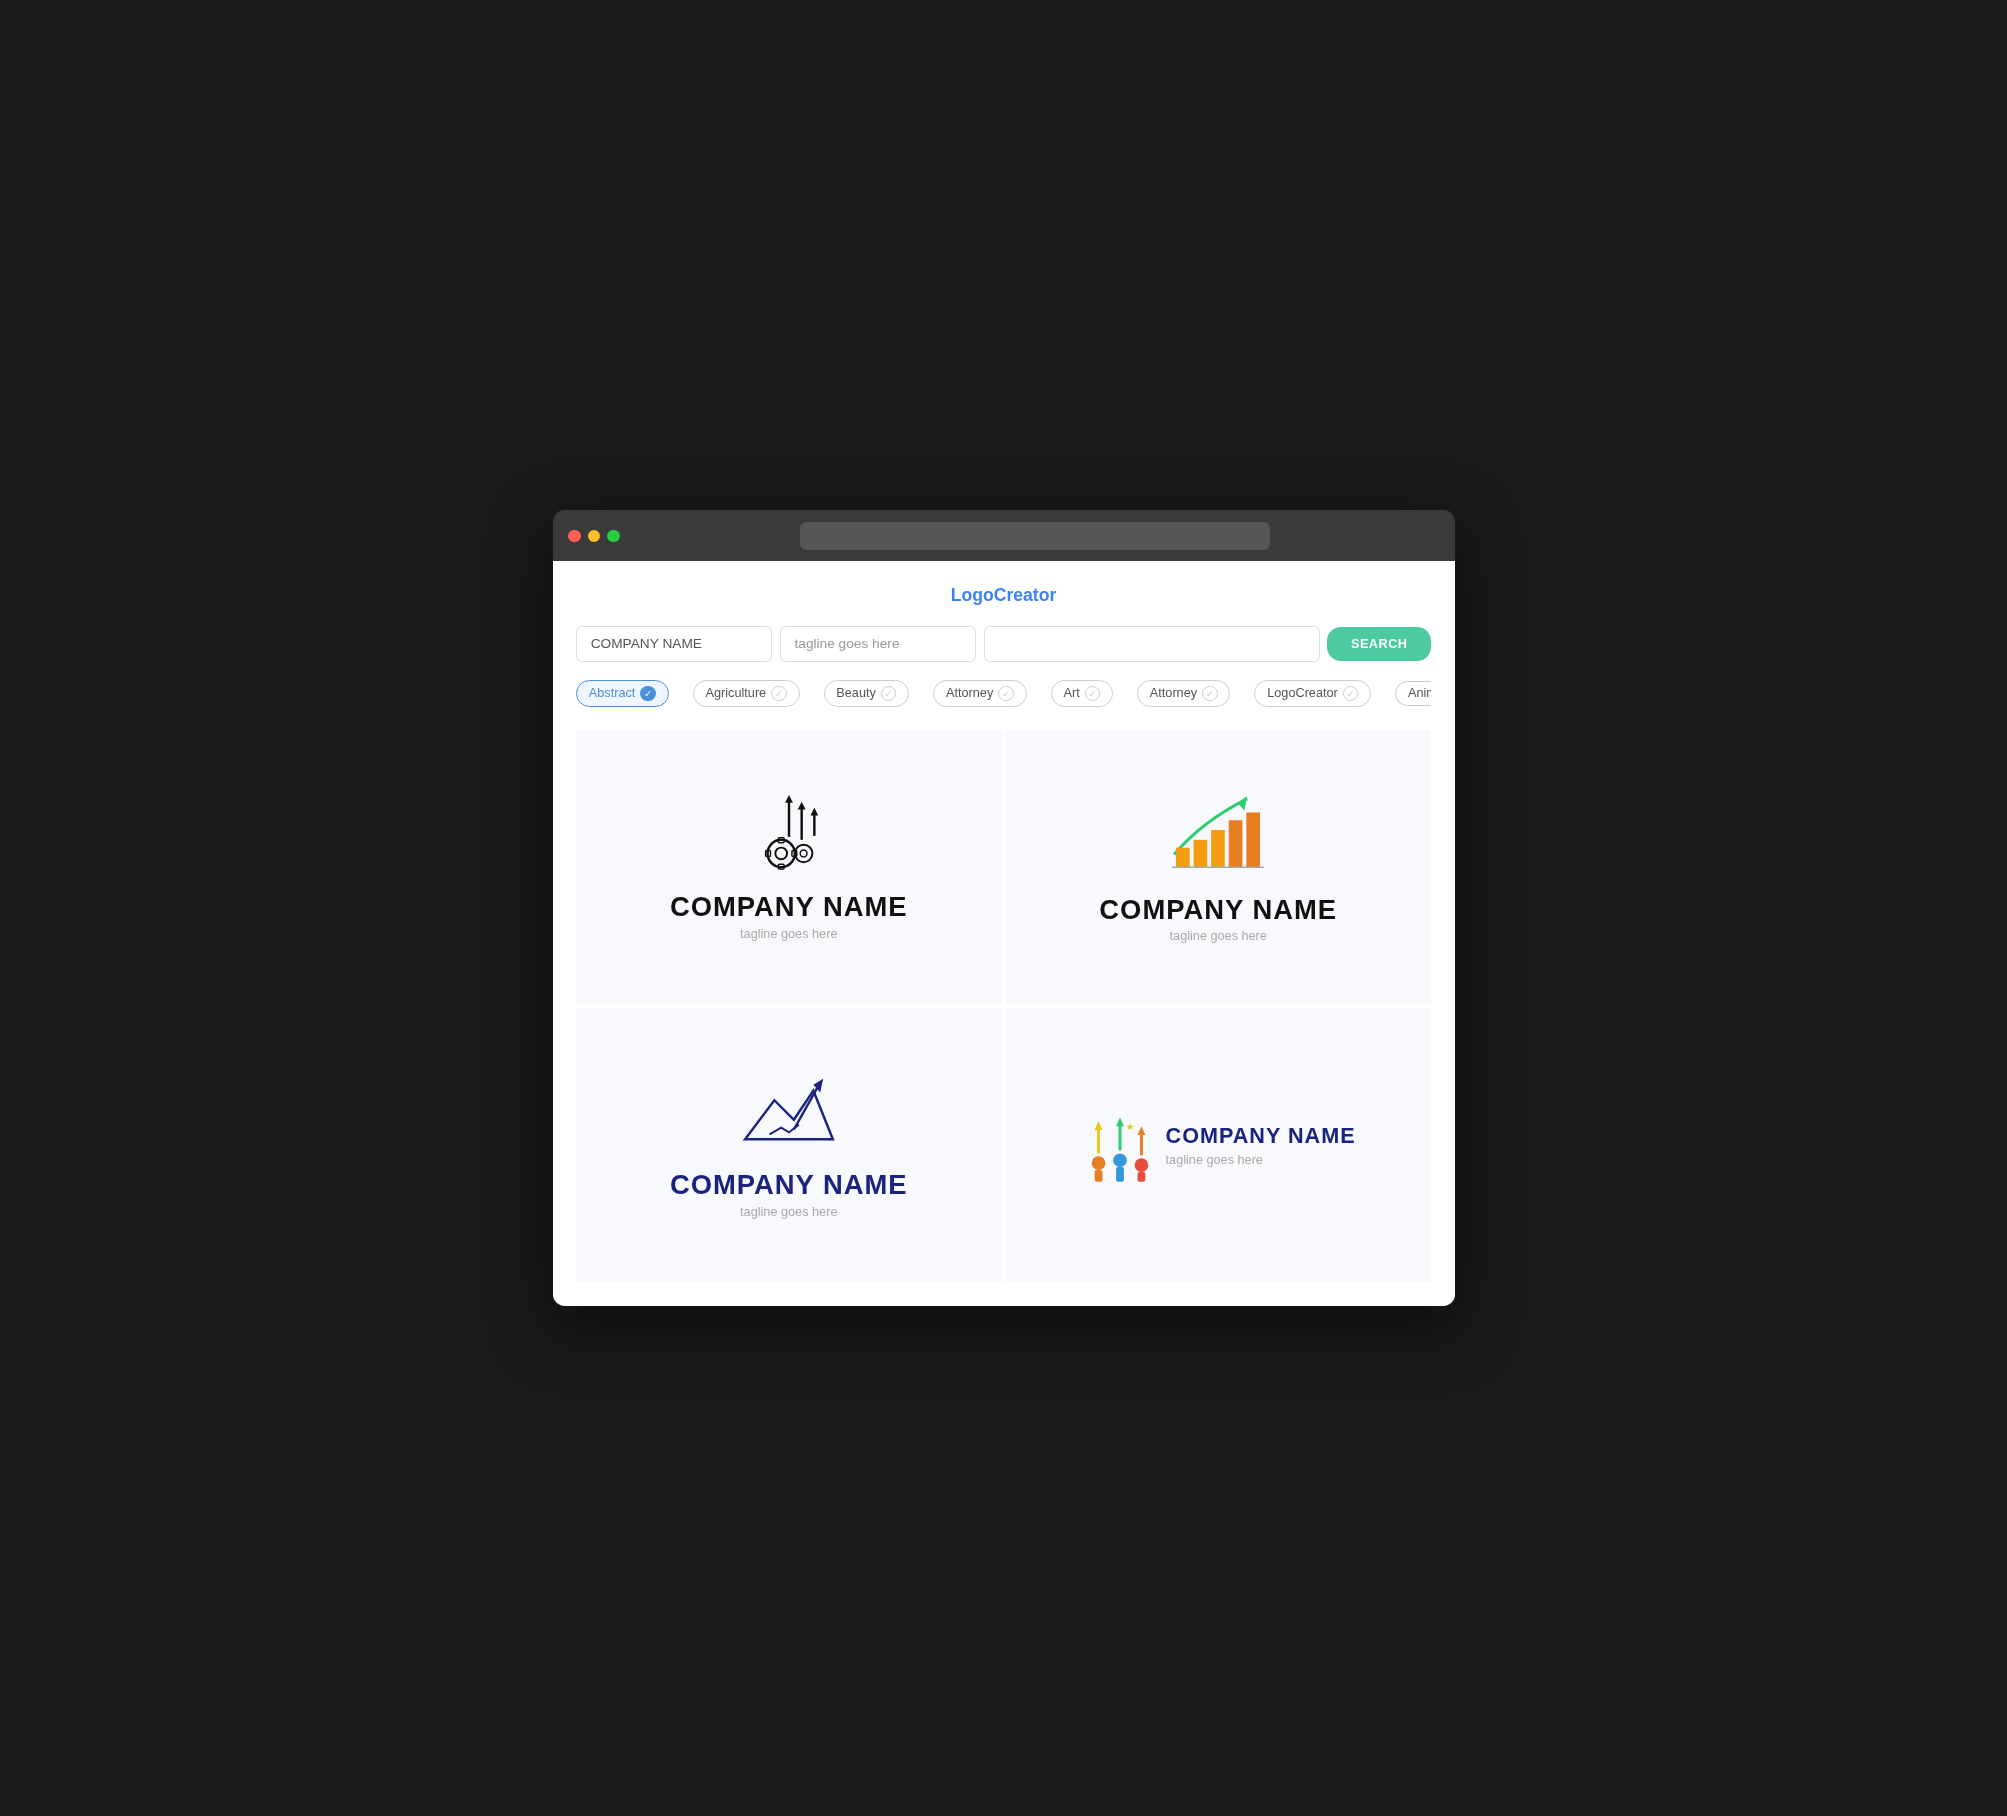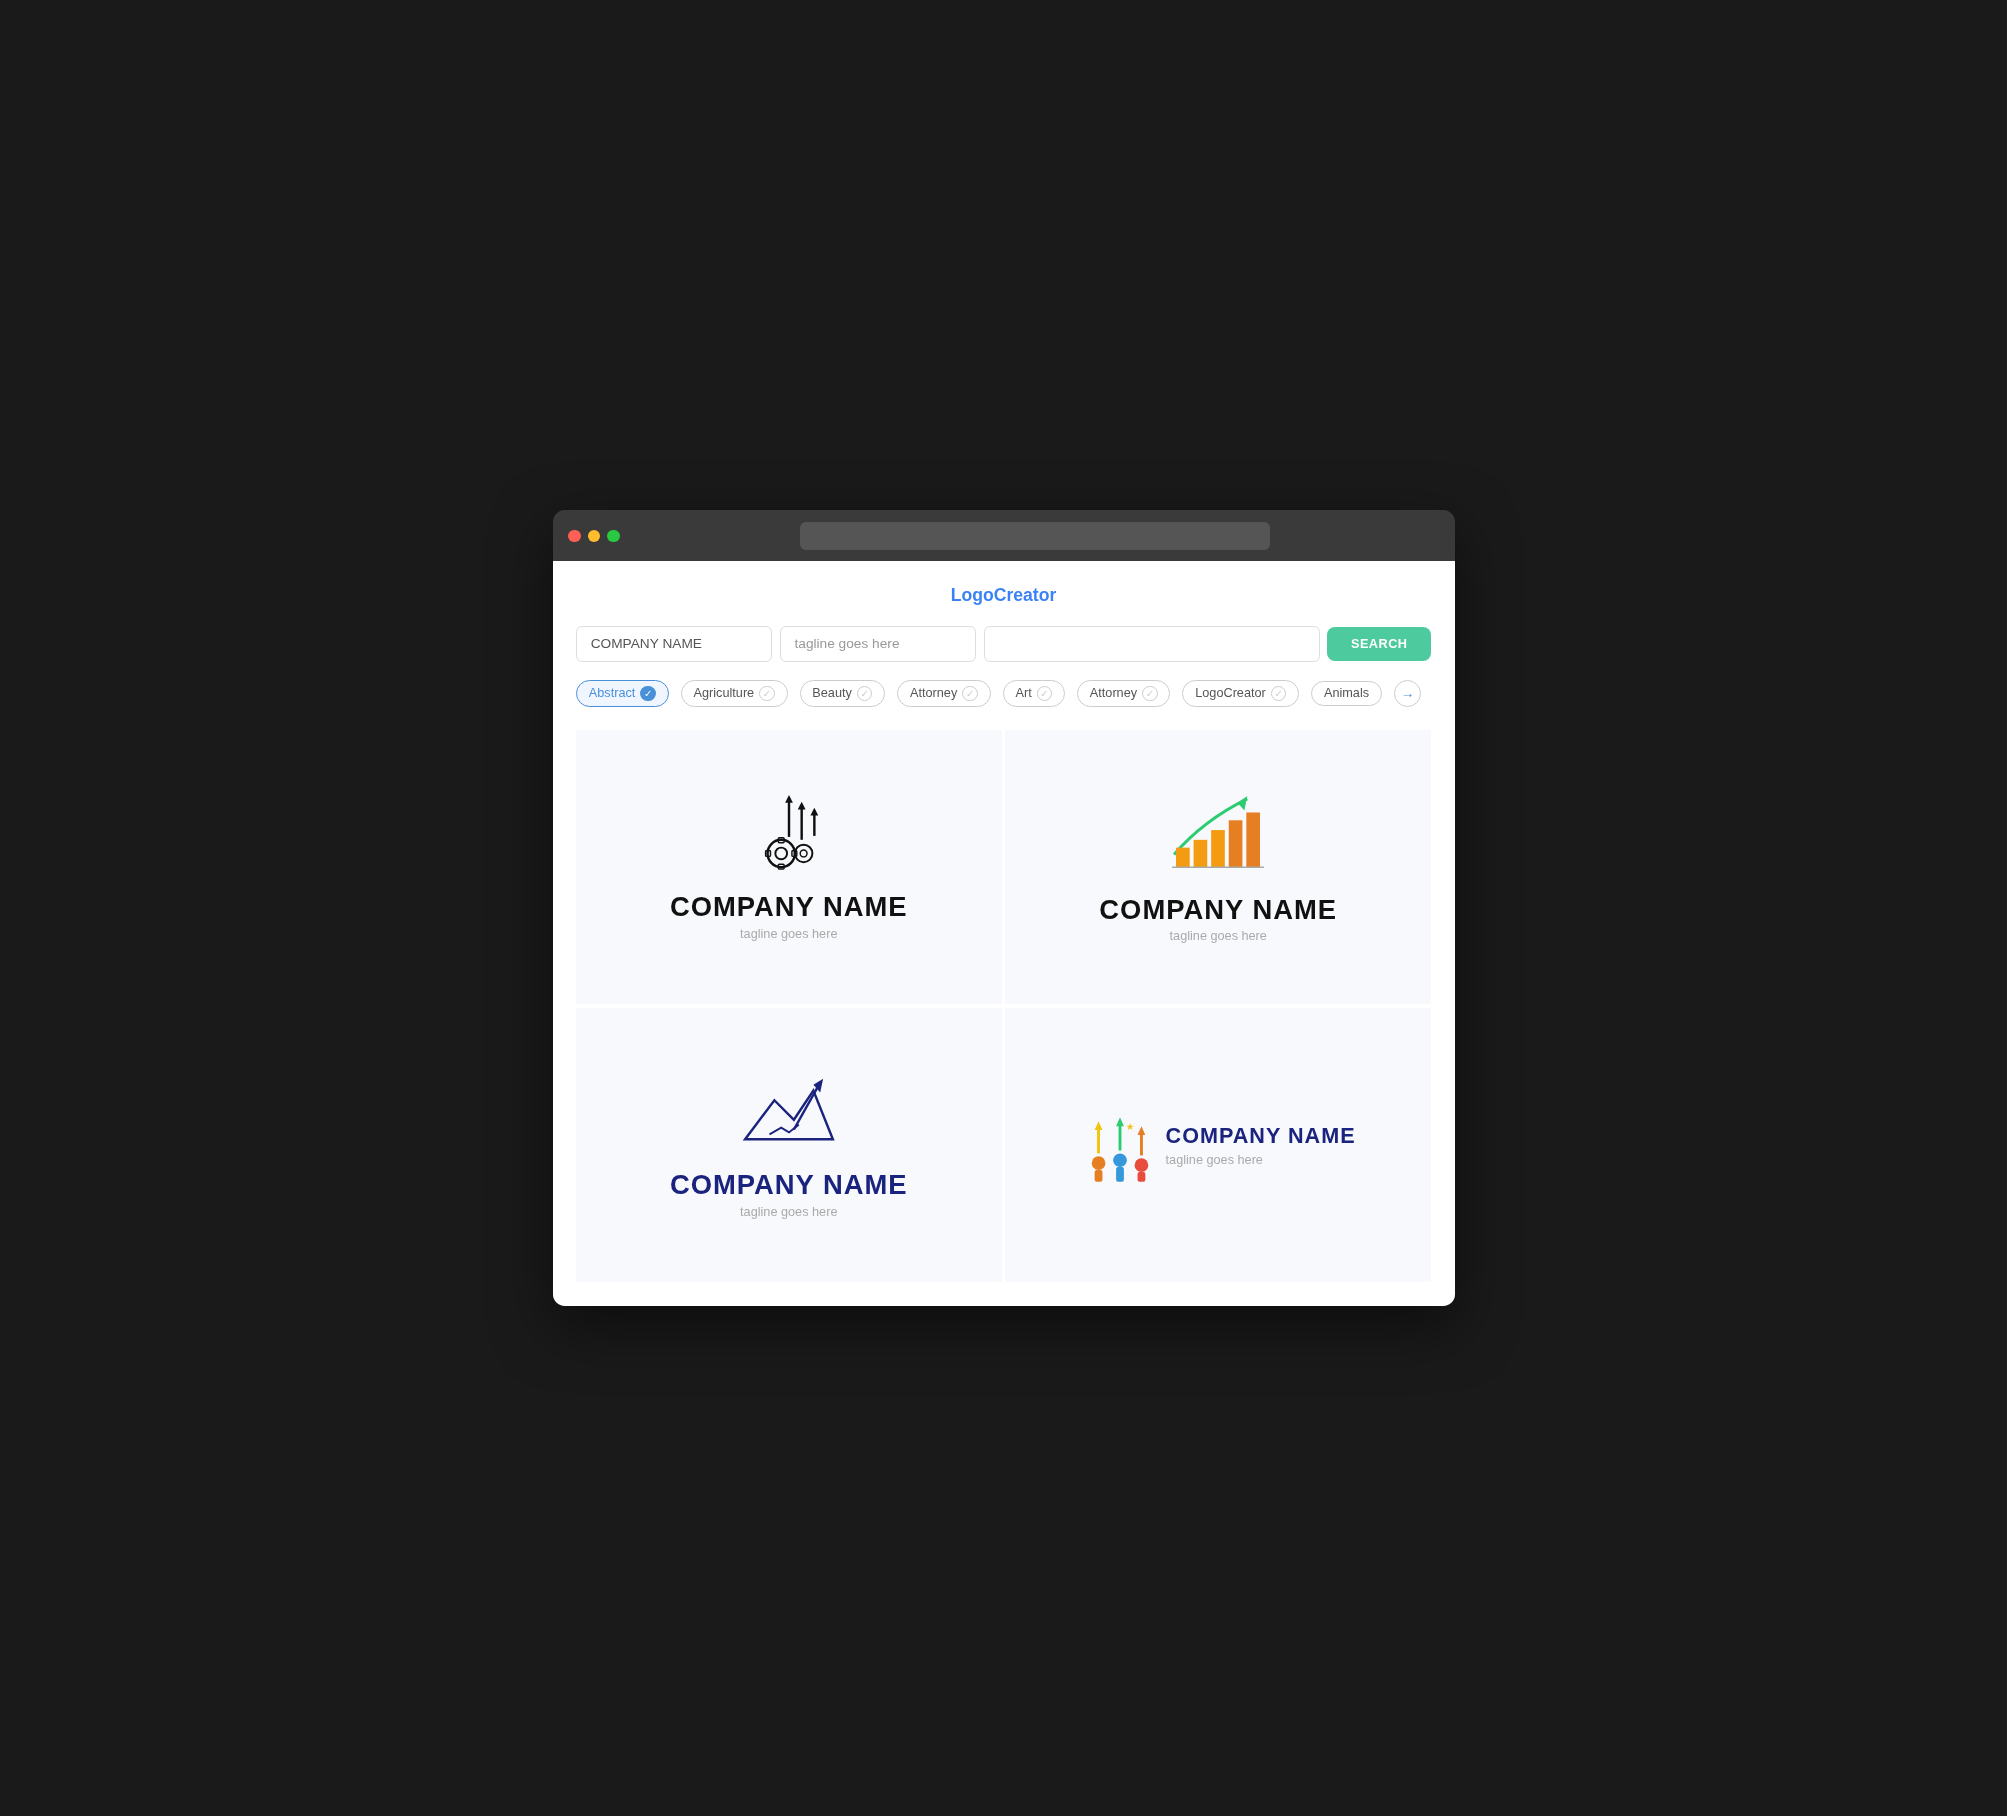--- a/index.html
+++ b/index.html
@@ -91,32 +91,32 @@
     }
 
     .search-input.keyword {
       flex: 1;
     }
 
     .search-button {
       background: #4ecb9e;
       color: #fff;
       border: none;
-      border-radius: 8px;
+      border-radius: 14px;
       padding: 9.8px 23.5px;
       font-size: 12.7px;
       font-weight: 700;
       letter-spacing: 0.5px;
       cursor: pointer;
       text-transform: uppercase;
     }
 
     .filter-bar {
       display: flex;
-      gap: 12px;
+      gap: 24px;
       align-items: center;
       margin-bottom: 23px;
       flex-wrap: nowrap;
       overflow: hidden;
     }
 
     .filter-tag {
       display: flex;
       align-items: center;
       gap: 4.9px;

